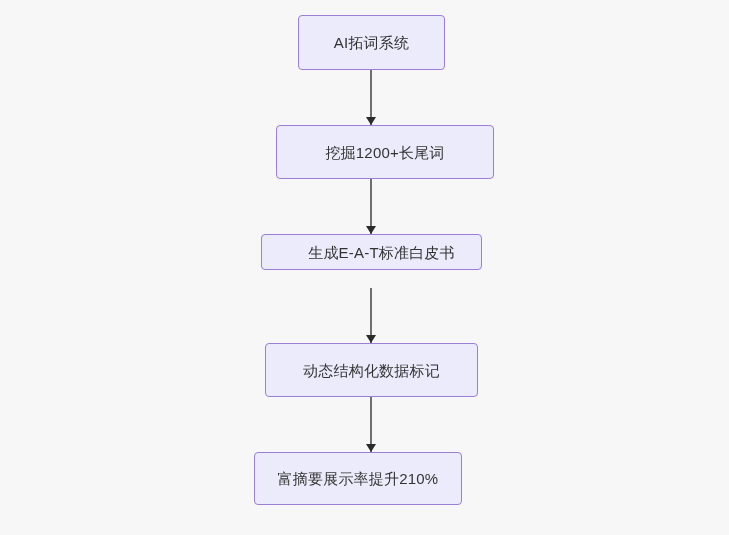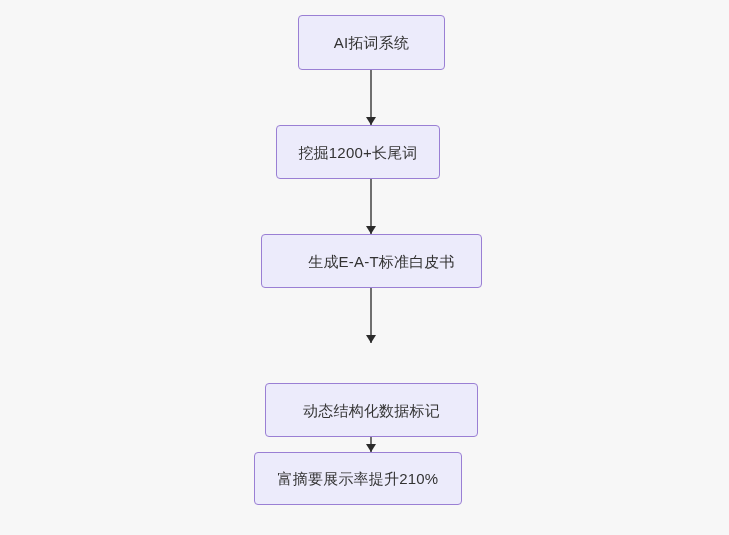--- a/index.html
+++ b/index.html
@@ -78,29 +78,29 @@
   </div>
   <div class="connector" style="left:371px; top:397px;">
     <div class="connector-line" style="height:55px;"></div>
     <div class="connector-head" style="top:47px;"></div>
   </div>
 
   <div class="node-box" style="left:298px; top:15px; width:147px; height:55px;">
     <span class="node-label">AI拓词系统</span>
   </div>
 
-  <div class="node-box" style="left:276px; top:125px; width:164px; height:54px;">
+  <div class="node-box" style="left:276px; top:125px; width:218px; height:54px;">
     <span class="node-label">挖掘1200+长尾词</span>
   </div>
 
-  <div class="node-box" style="left:261px; top:234px; width:221px; height:54px;padding-left:20px;">
+  <div class="node-box" style="left:261px; top:234px; width:221px; height:36px;padding-left:20px;">
     <span class="node-label">生成E-A-T标准白皮书</span>
   </div>
 
-  <div class="node-box" style="left:265px; top:343px; width:213px; height:54px;margin-top:40px;">
+  <div class="node-box" style="left:265px; top:343px; width:213px; height:54px;">
     <span class="node-label">动态结构化数据标记</span>
   </div>
 
   <div class="node-box" style="left:254px; top:452px; width:208px; height:53px;">
     <span class="node-label">富摘要展示率提升210%</span>
   </div>
 
 </div>
 
 </body></html>

